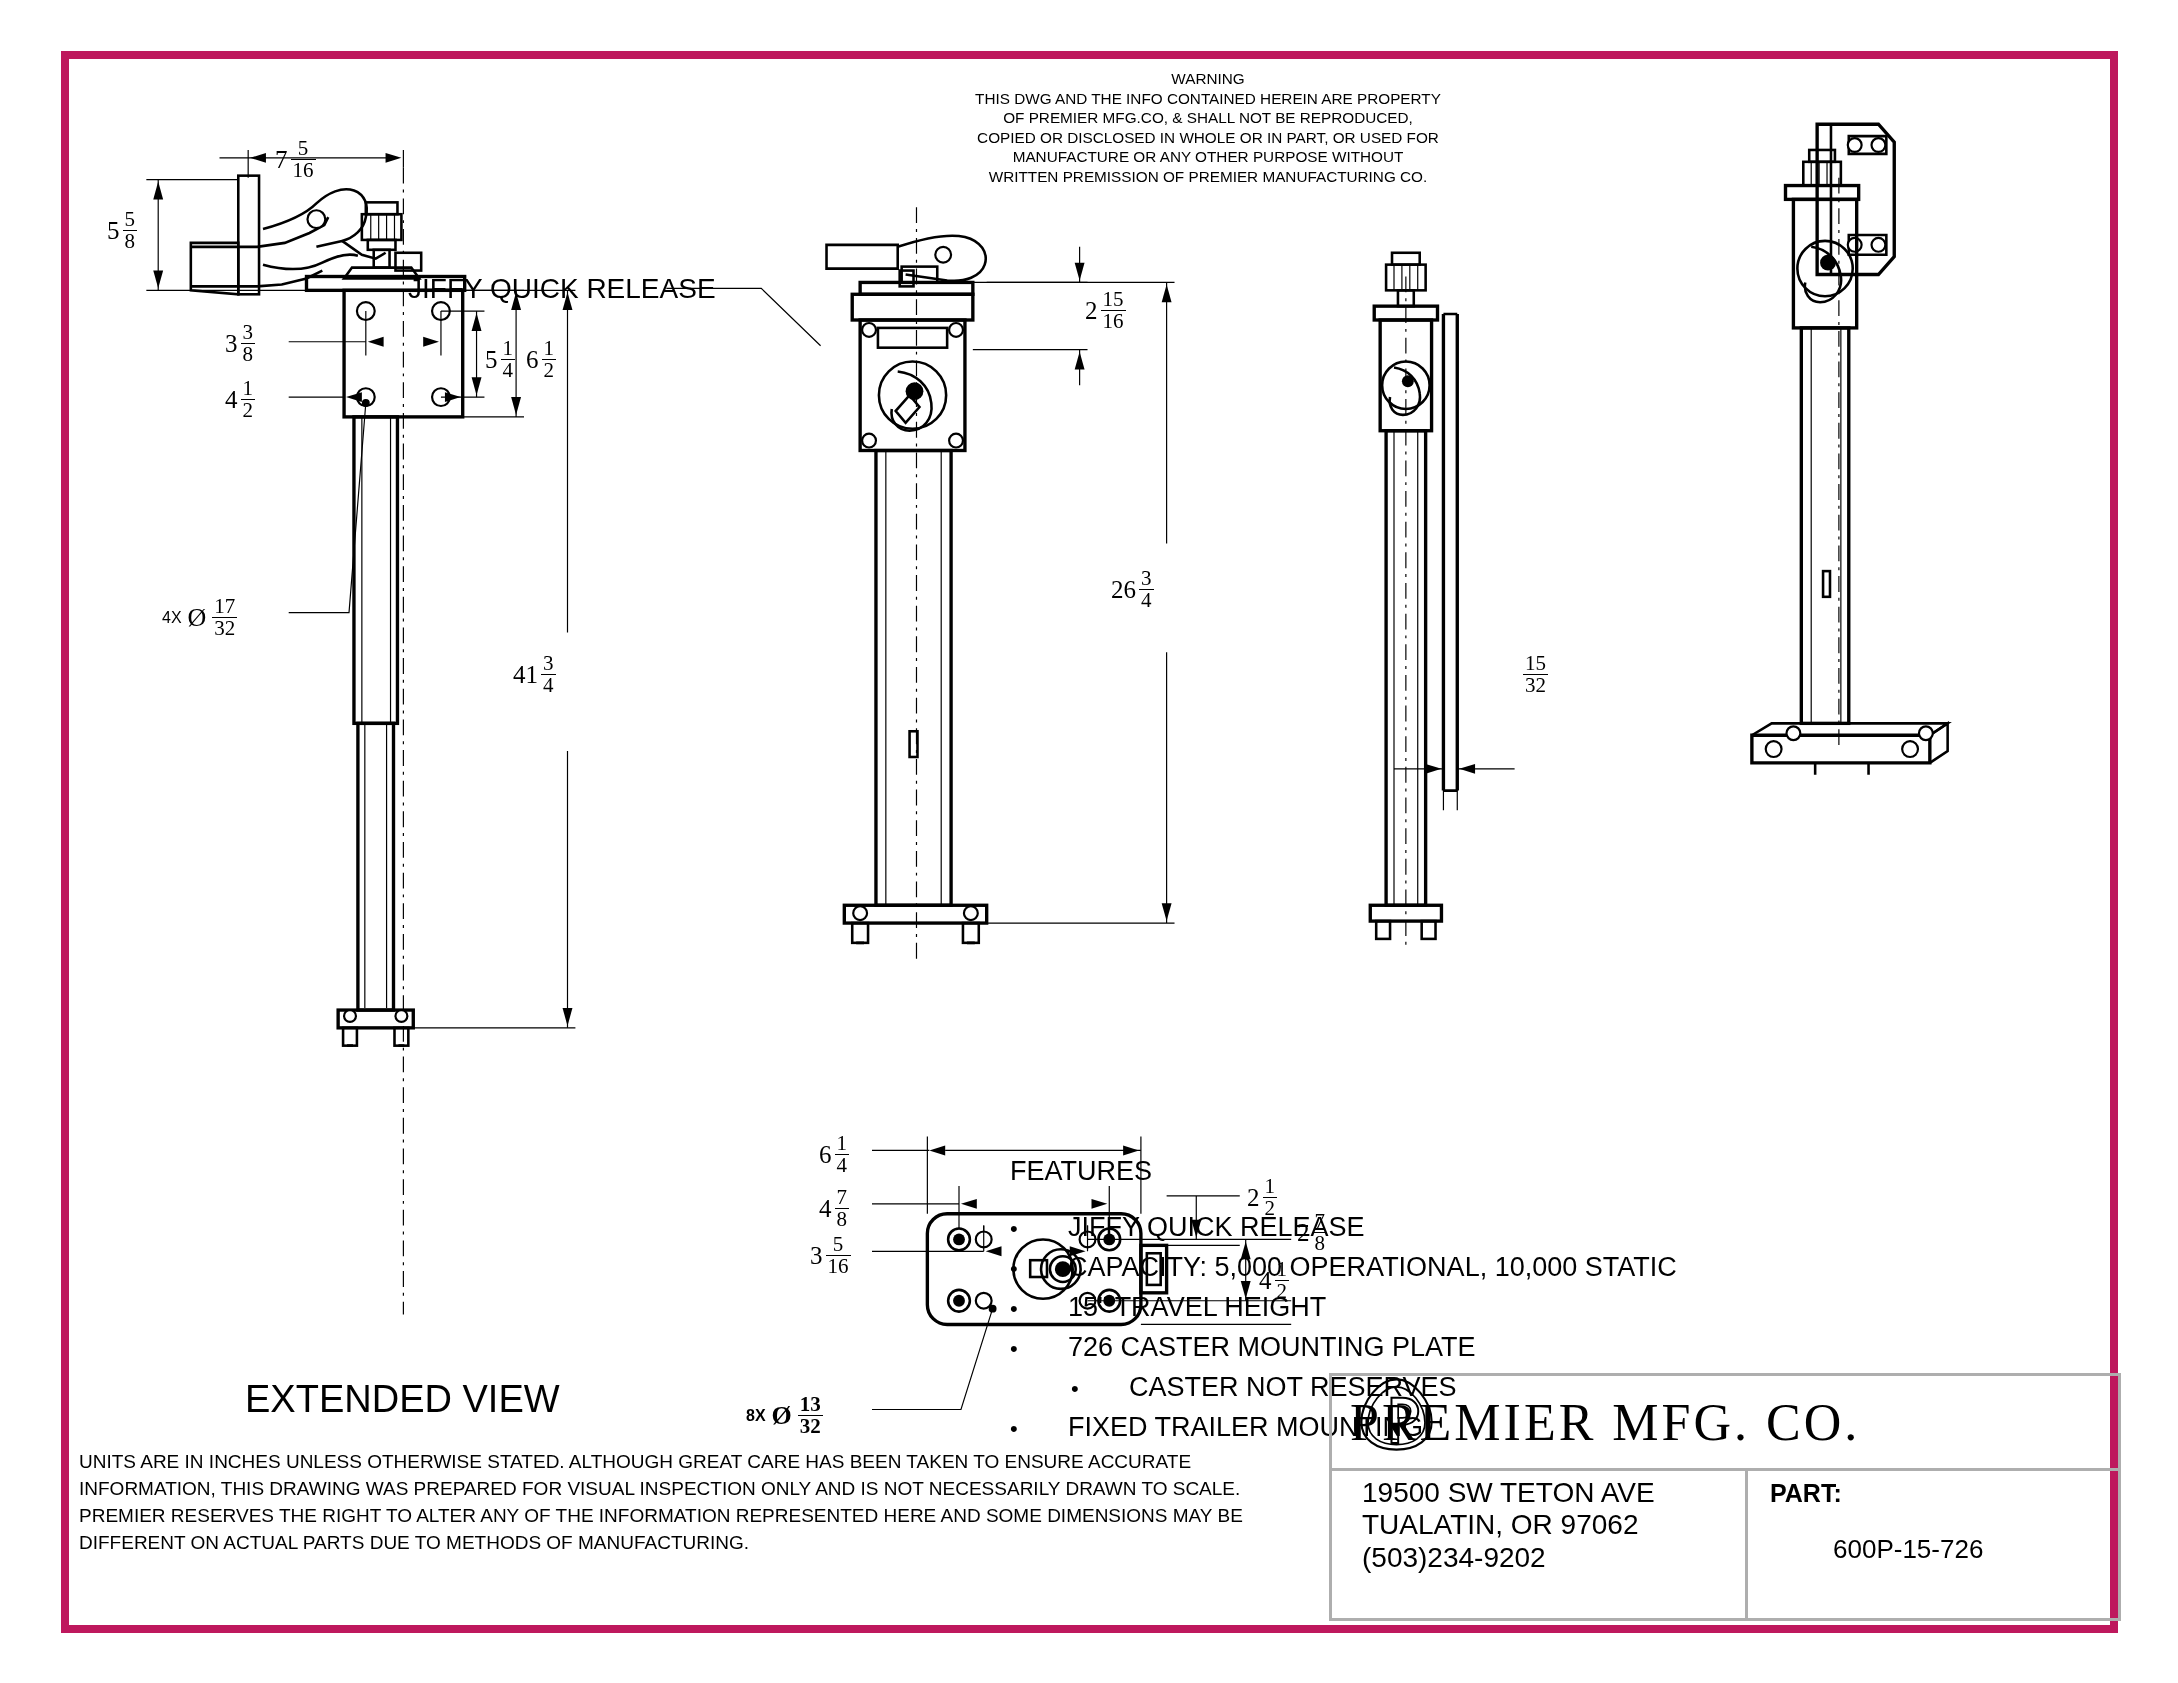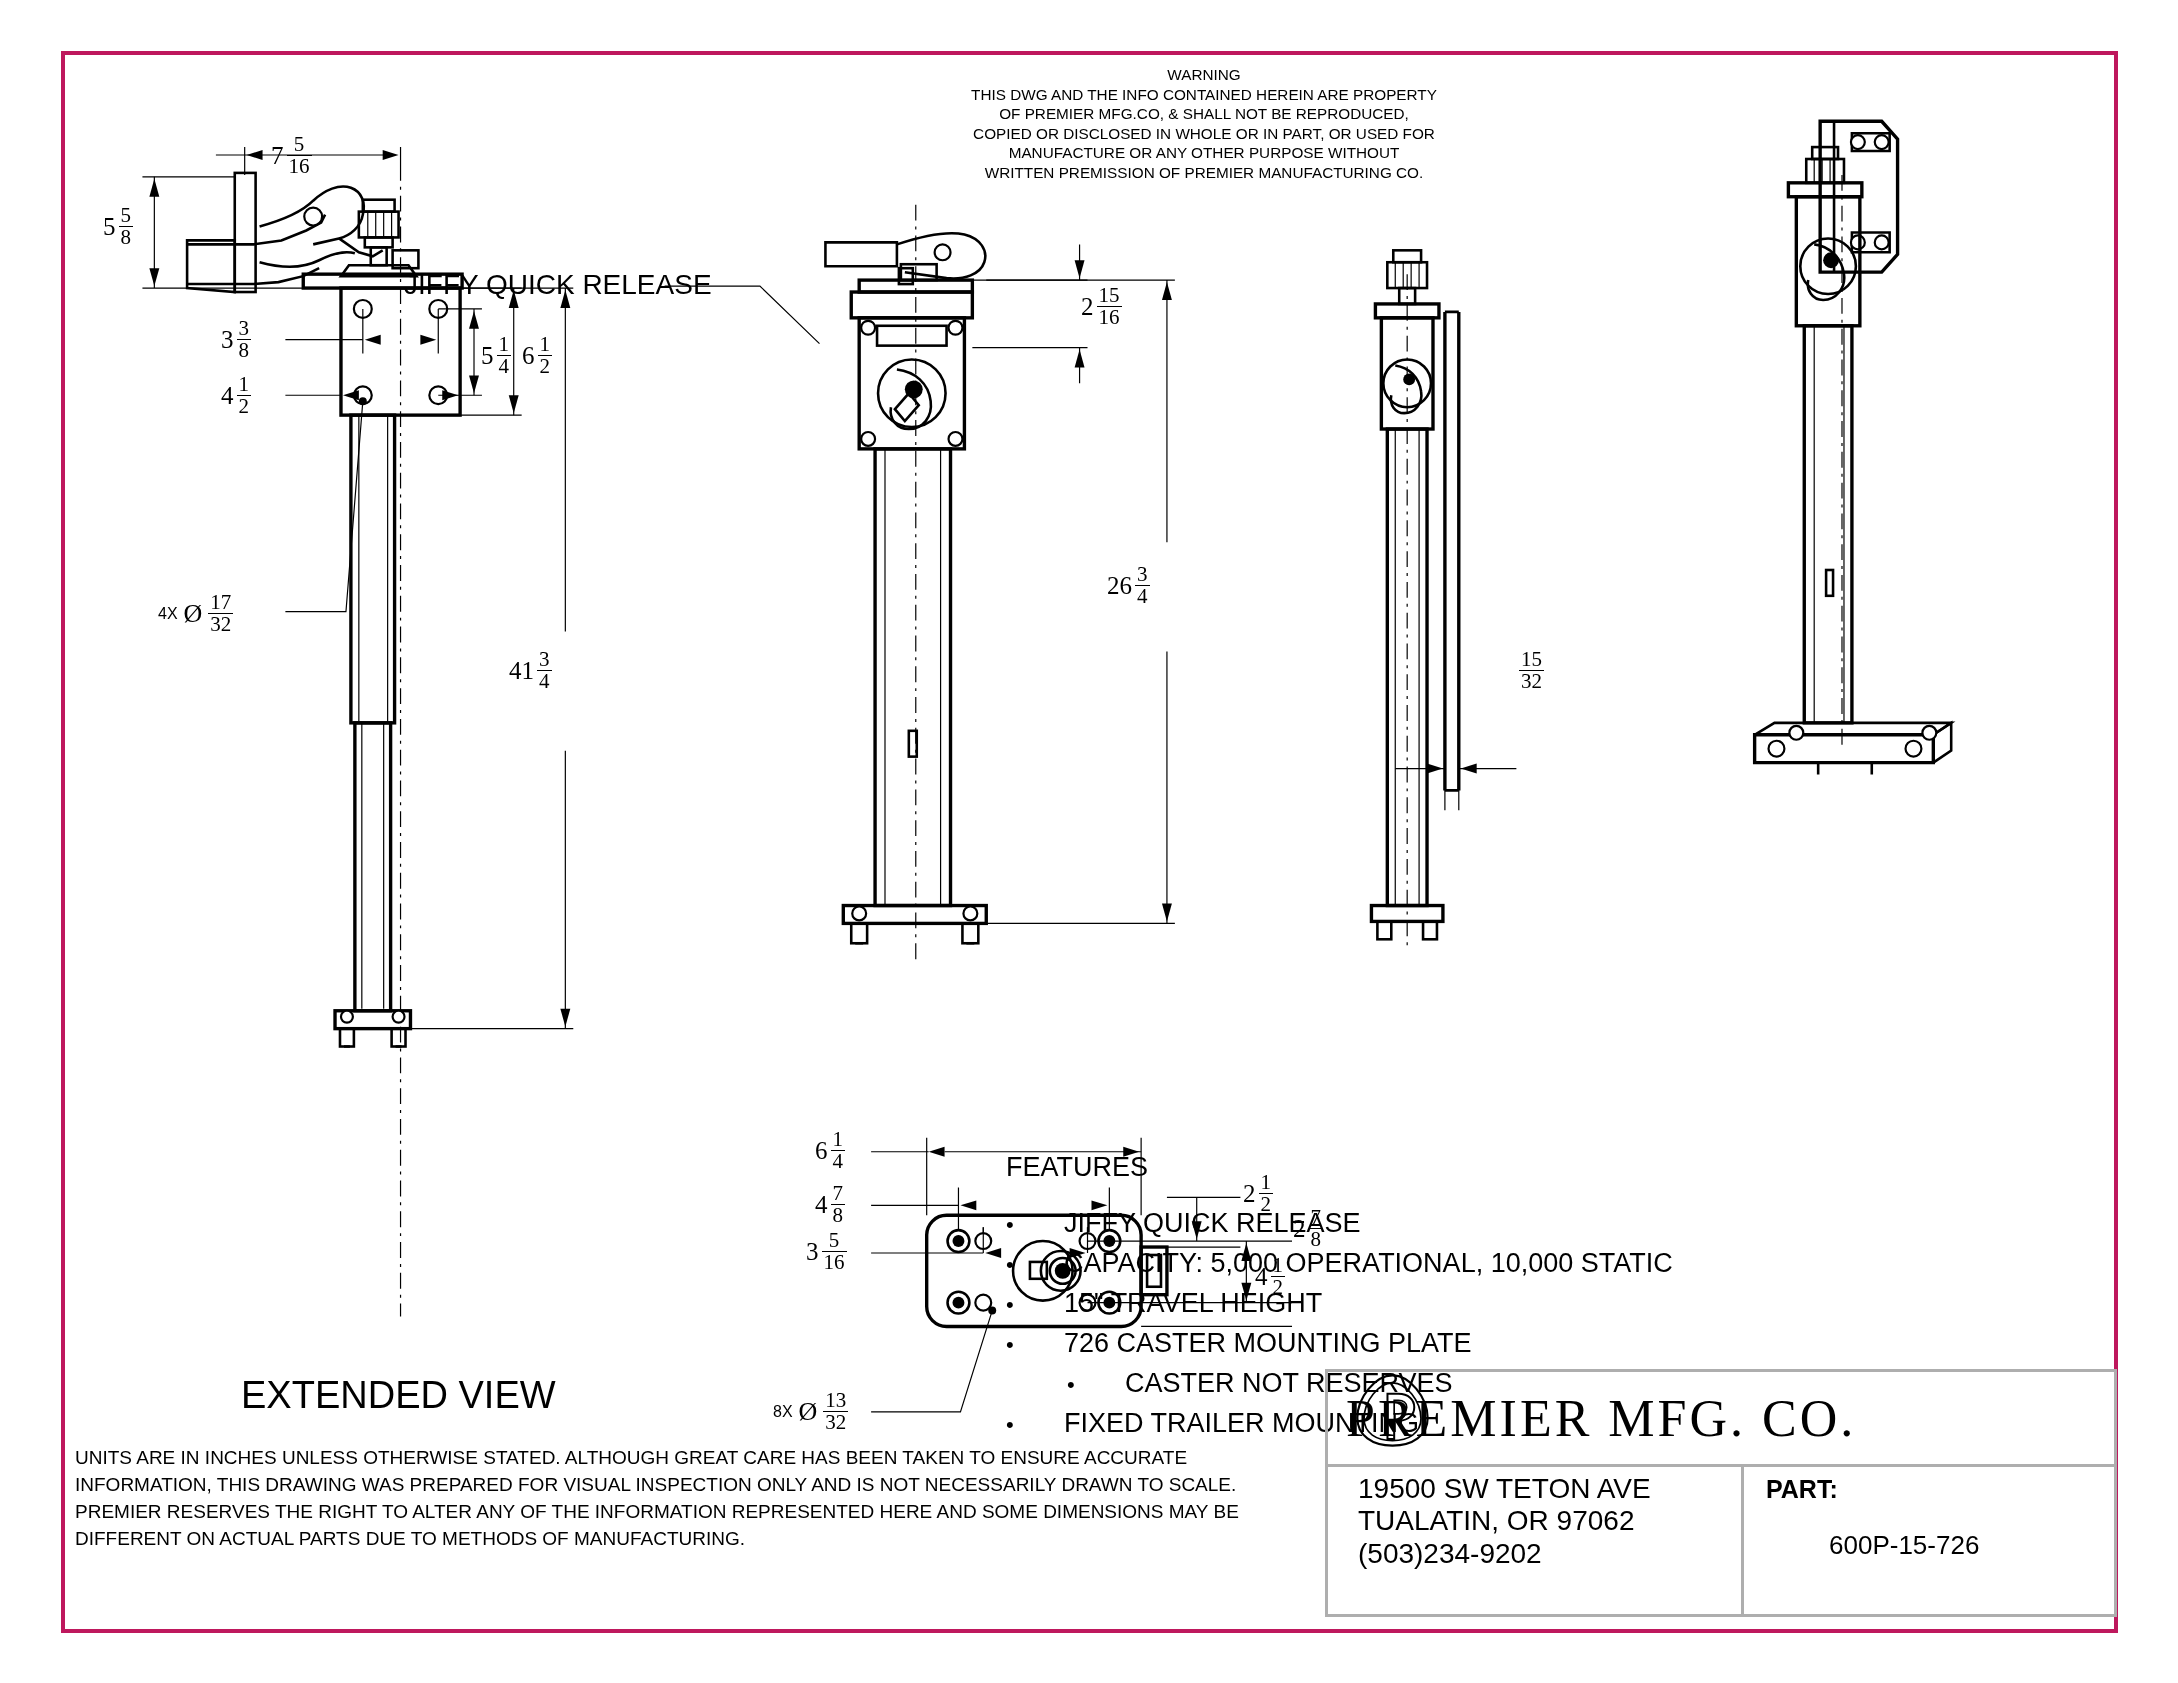--- a/index.html
+++ b/index.html
@@ -1,18 +1,18 @@
 <!DOCTYPE html>
 <html><head>
 <meta charset="utf-8">
 <style>
   html,body{margin:0;padding:0;background:#ffffff;}
   body{width:2178px;height:1683px;position:relative;font-family:"Liberation Sans",sans-serif;color:#000;overflow:hidden;}
 
-  #sheet{position:absolute;left:61px;top:51px;width:2057px;height:1582px;border:4px solid #be185d;background:#fff;box-sizing:border-box;}
+  #sheet{position:absolute;left:61px;top:51px;width:2057px;height:1582px;border:8px solid #be185d;background:#fff;box-sizing:border-box;}
   .layer{position:absolute;left:0;top:0;width:100%;height:100%;}
 
   
   .txt{position:absolute;white-space:nowrap;font-family:"Liberation Sans",sans-serif;}
 
   
   .dim{position:absolute;display:inline-flex;align-items:center;font-family:"Liberation Serif",serif;font-size:25px;line-height:1;white-space:nowrap;}
   .dim .whole{margin-right:3px;}
   .dim .frac{display:inline-flex;flex-direction:column;align-items:center;font-size:21px;line-height:1.02;}
   .dim .frac .num{padding:0 2px;}
@@ -452,21 +452,21 @@
 
   <div class="dim" style="left:93px;top:537px;">
     <span class="pfx">4X</span>
     <span class="phi">Ø</span>
     <span class="frac">
         <span class="num">17</span>
         <span class="den">32</span>
       </span>
   </div>
 
-  <div class="dim" style="left:708px;top:1335px;">
+  <div class="dim" style="left:677px;top:1335px;font-weight:bold;">
     <span class="pfx">8X</span>
     <span class="phi">Ø</span>
     <span class="frac">
         <span class="num">13</span>
         <span class="den">32</span>
       </span>
   </div>
 
   <div class="txt" style="left:339px;top:214px;font-size:28px;">JIFFY QUICK RELEASE</div>
   <div class="txt" style="left:176px;top:1319px;font-size:38px;">EXTENDED VIEW</div>

